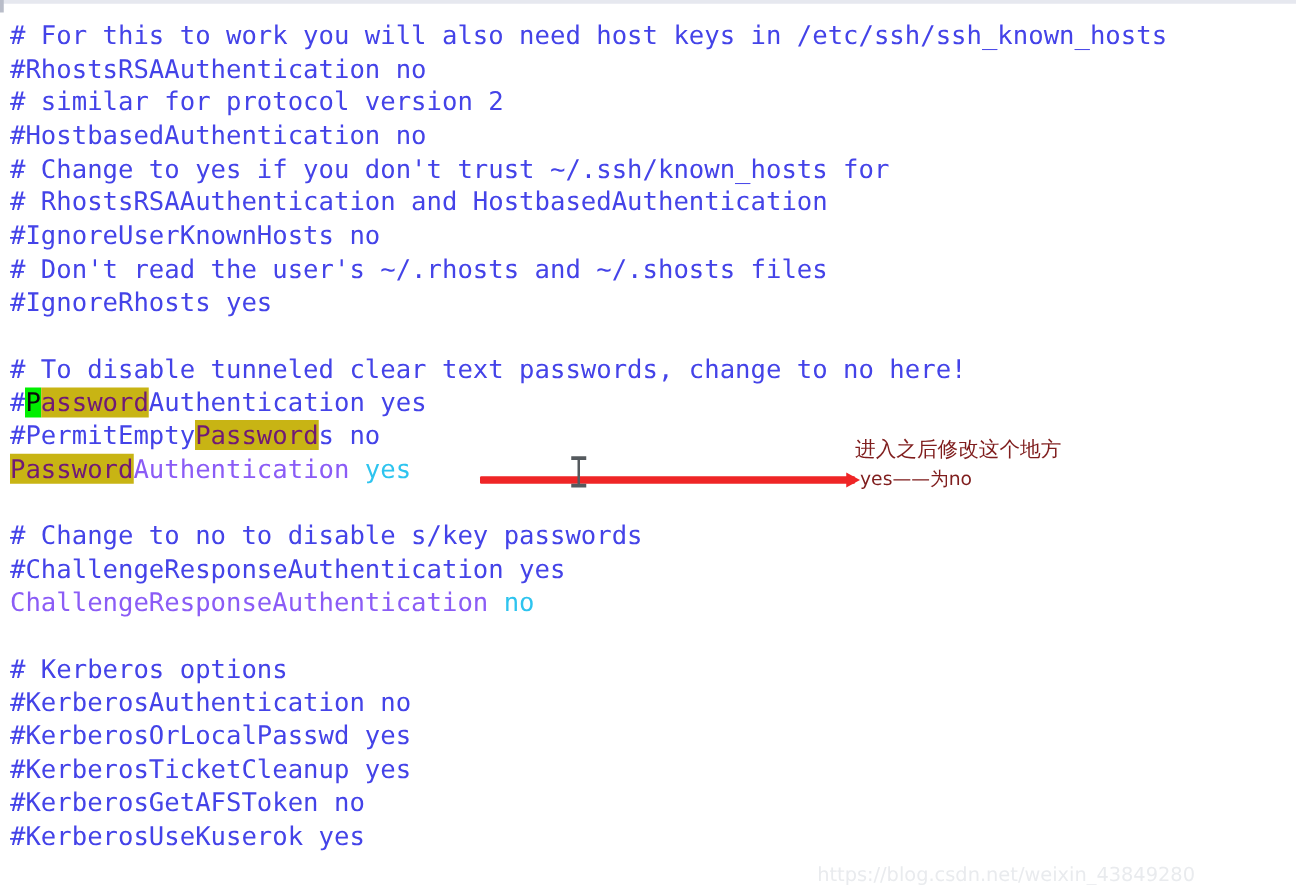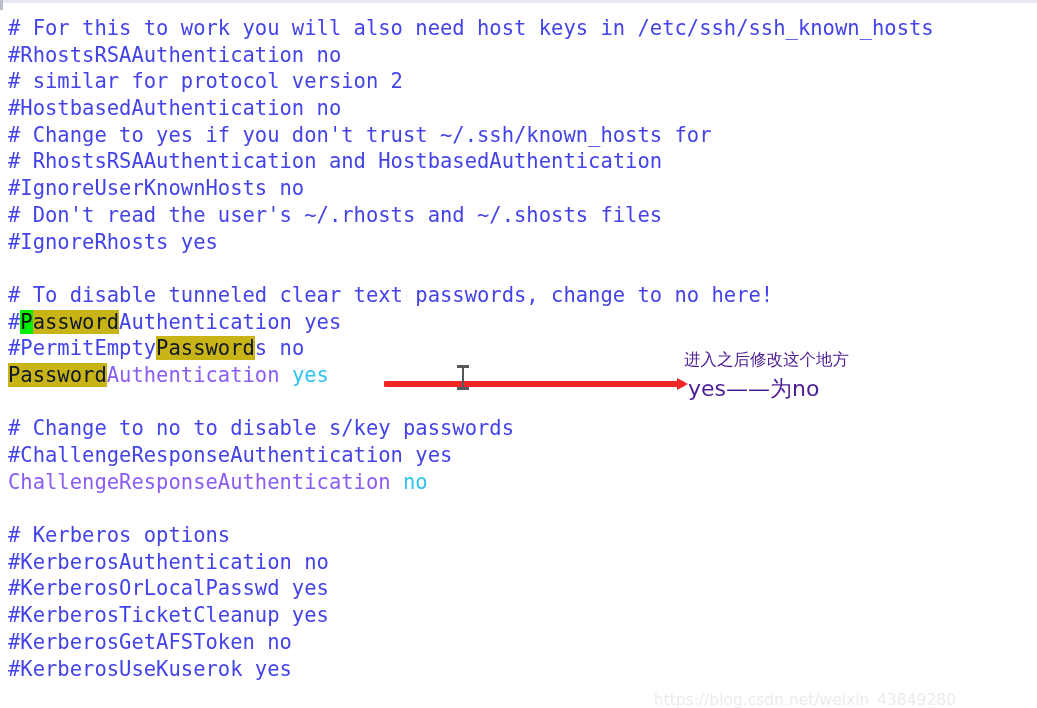--- a/index.html
+++ b/index.html
@@ -52,21 +52,21 @@
   .line {
     height: 26.7px;
     white-space: pre;
   }
   .line.blank { }
 
   
   .cmt      { color: #4443e8; }          
   .key      { color: #8b5cf6; }          
   .val      { color: #2ec4ef; text-align: right; }          
-  .hl       { background: #c8b414; color: #0f172a; }   
+  .hl       { background: #c8b414; color: #701a75; }   
   .hl-cur   { background: #00ef00; color: #0a0a0a; }   
 
   
   .arrow-line {
     position: absolute;
     left: 384px;
     top: 371px;
     width: 300px;
     height: 6px;
     background: #ef2526;
@@ -77,33 +77,33 @@
     left: 677px;
     top: 368px;
     width: 0; height: 0;
     border-top: 6px solid transparent;
     border-bottom: 6px solid transparent;
     border-left: 11px solid #ef2526;
   }
 
   .anno {
     position: absolute;
-    color: #4c1d95;
+    color: #7f1d1d;
     font-family: "DejaVu Sans", "Liberation Sans", sans-serif;
     white-space: pre;
   }
   .anno-top {
     left: 684px;
     top: 339px;
     font-size: 16.5px;
   }
   .anno-bottom {
     left: 688px;
     top: 364px;
-    font-size: 22px;
+    font-size: 15px;
   }
 
   
   .ibeam {
     position: absolute;
     left: 456px;
     top: 354px;
     width: 14px;
     height: 25px;
   }

